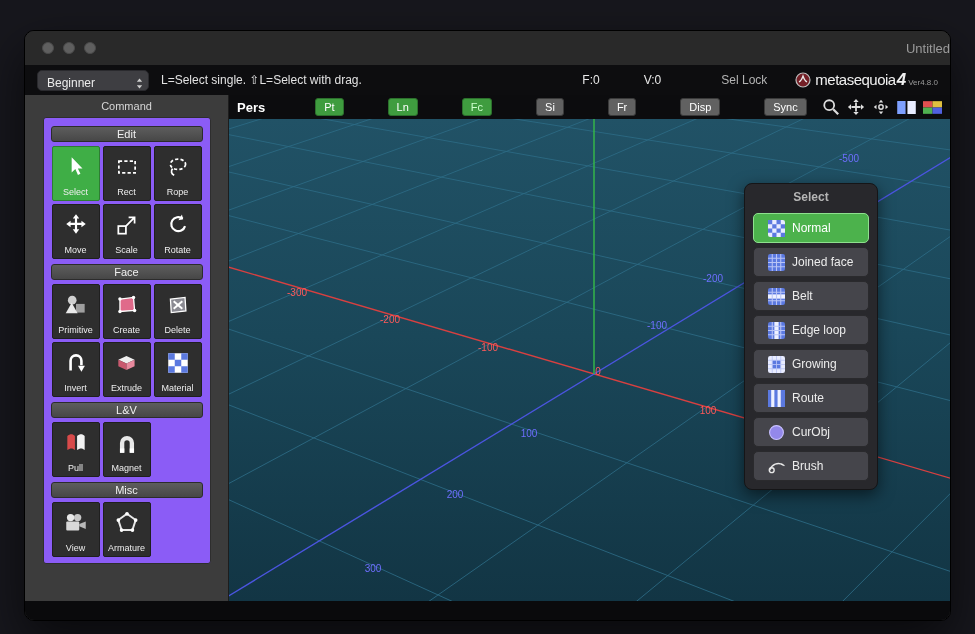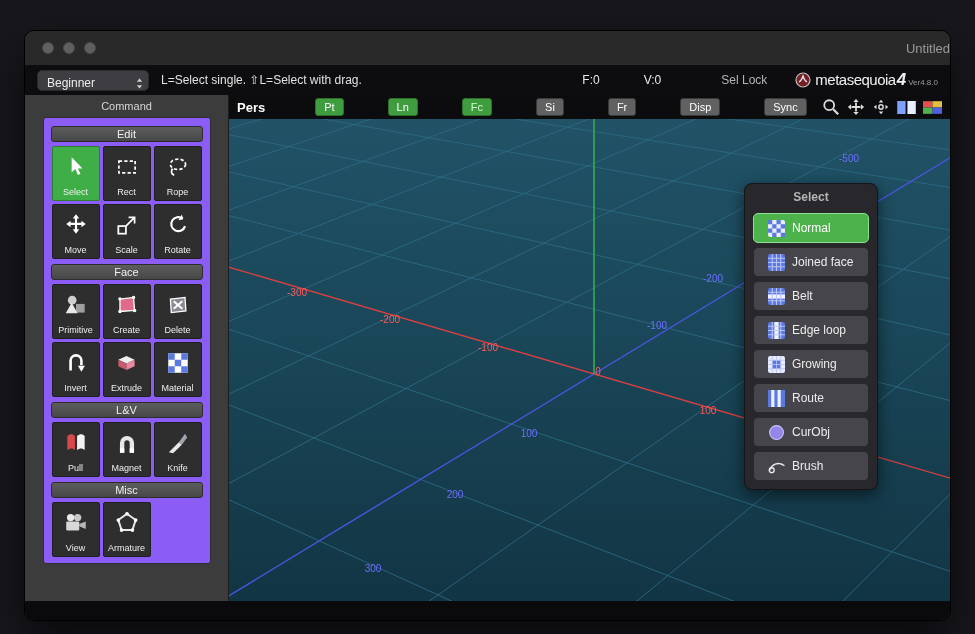--- a/index.html
+++ b/index.html
@@ -257,29 +257,20 @@
           </div>
           <div class="tool">
             <span class="ticon">
               <svg width="26" height="26" viewBox="0 0 24 24">
                   <path d="M7.5 21v-9a4.5 4.5 0 0 1 9 0v9" fill="none" stroke="#e8e8e8" stroke-width="4"></path>
                   <rect x="5.5" y="17" width="4" height="4" fill="#fff"></rect>
                   <rect x="14.5" y="17" width="4" height="4" fill="#fff"></rect>
                 </svg>
               </span>
             <span class="tlabel">Magnet</span>
-          </div>
-          <div class="tool">
-            <span class="ticon">
-              <svg width="26" height="26" viewBox="0 0 24 24">
-                  <path d="M3.5 20.5l9.5-9.5 2.5 2.5-8 8z" fill="#e8e8e8"></path>
-                  <path d="M13 11l5.5-7.5 2 3.5-5 6.5z" fill="#9fa6ad"></path>
-                </svg>
-              </span>
-            <span class="tlabel">Knife</span>
           </div>
         </div>
 
         <div class="group-header">Misc</div>
         <div class="tool-grid">
           <div class="tool">
             <span class="ticon">
               <svg width="26" height="26" viewBox="0 0 24 24">
                   <circle cx="7" cy="7" r="3.4" fill="#e8e8e8"></circle>
                   <circle cx="13.5" cy="7" r="3.4" fill="#c8c8c8"></circle>

